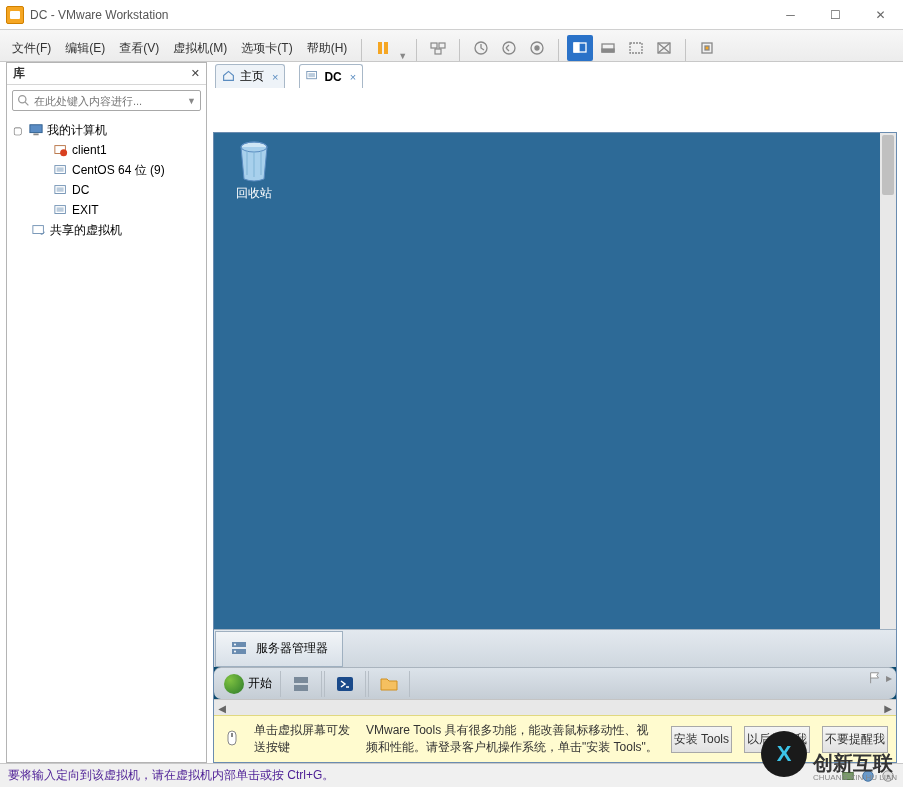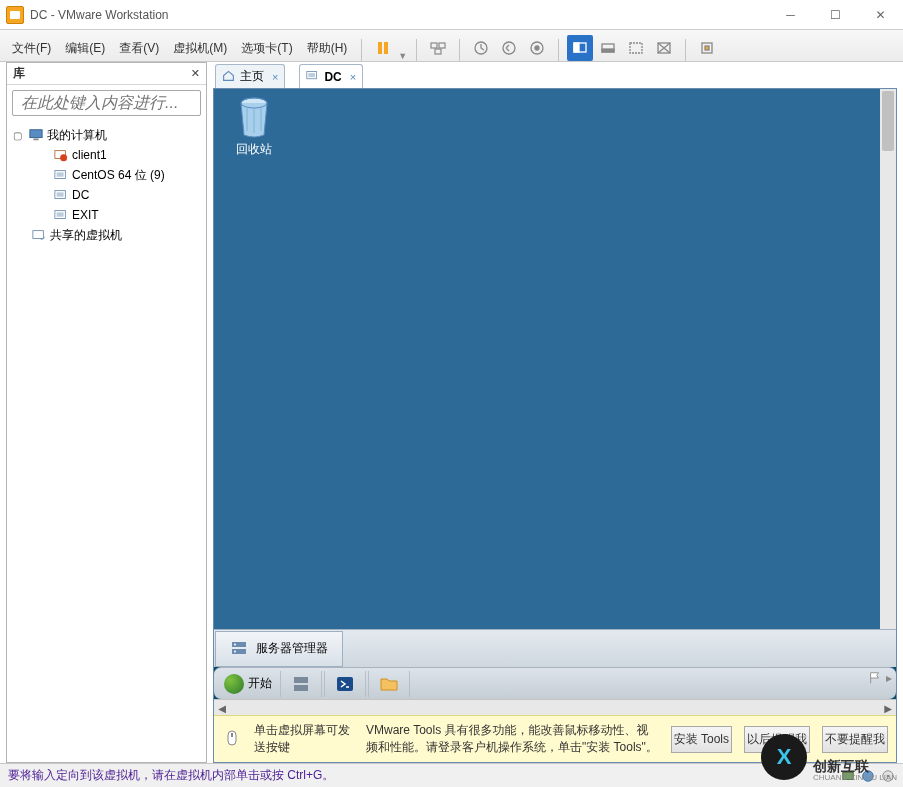--- a/index.html
+++ b/index.html
@@ -25,39 +25,39 @@
 
 
 .main { position: absolute; top: 62px; bottom: 24px; left: 6px; right: 6px; display: flex; }
 
 
 .library { width: 201px; border: 1px solid #b4b4b4; display: flex; flex-direction: column; }
 .lib-header { display: flex; align-items: center; padding: 2px 6px; border-bottom: 1px solid #d6d6d6; }
 .lib-header .lbl { flex: 1; color: #333; font-weight: bold; }
 .lib-header .close { color: #444; font-size: 11px; cursor: default; }
 .search-box { margin: 5px; border: 1px solid #a8a8a8; border-radius: 2px; display: flex; align-items: center; padding: 3px 4px; gap: 4px; background: #fff; }
-.search-box input { border: none; outline: none; flex: 1; font-size: 16px; color: #a21caf; background: transparent; font-style: italic; }
+.search-box input { border: none; outline: none; flex: 1; font-size: 11px; color: #a21caf; background: transparent; }
 .search-box .dd { color: #888; font-size: 9px;}
 .tree { flex: 1; padding: 4px 2px; overflow: auto; }
 .tree-row { display: flex; align-items: center; height: 20px; padding-left: 4px; gap: 3px; cursor: default; }
 .tree-row.lvl1 { padding-left: 4px; }
 .tree-row.lvl2 { padding-left: 44px; }
 .tree-row.lvl1b { padding-left: 22px; }
 .twisty { width: 12px; color: #666; font-size: 10px;}
 .node-icon { width: 16px; height: 14px; display:flex; align-items:center; justify-content:center;}
 .pc-ic svg, .vm-ic svg, .share-ic svg { width:14px; height:14px; }
 
 
 .content { flex: 1; margin-left: 6px; display: flex; flex-direction: column;}
 .tabstrip { height: 26px; display: flex; align-items: flex-end; gap: 14px; padding-left: 2px;}
 .tab { height: 24px; border: 1px solid #a8b8c8; border-bottom: none; background: #eef3f8; border-radius: 3px 3px 0 0; display: flex; align-items: center; padding: 0 6px; gap: 5px; }
 .tab.active { background: #fff; }
 .tab .tab-ic svg { width:13px; height:13px; }
 .tab .close-x { color: #5a8cc0; font-size: 11px; margin-left: 3px;}
-.vm-frame { flex: 1; border: 1px solid #6a8cb0; display: flex; flex-direction: column; position: relative; background: #0c4a6e;}
+.vm-frame { flex: 1; border: 1px solid #6a8cb0; display: flex; flex-direction: column; position: relative; background: #0c4a6e; margin-top: 44px;}
 .desktop { flex: 1; background: #2d6a97; position: relative;}
 .desktop .scrollbar-v { position:absolute; right:0; top:0; bottom:0; width:16px; background:#e8e8e8;}
 .desktop .scrollbar-v .thumb { position:absolute; top:2px; left:2px; right:2px; height:60px; background:#c0c0c0; border-radius:2px;}
 .desk-icon { position: absolute; top: 6px; left: 10px; width: 60px; text-align: center; color:#fff; font-size:12px;}
 .desk-icon .bin { width:38px; height:44px; margin:0 auto 2px; position:relative;}
 .desk-icon .bin svg { width:38px; height:44px;}
 .taskbar-vm { height: 38px; background: linear-gradient(#e3e9ef,#cfd7df); border-top: 1px solid #9fb0c0; display:flex; align-items:center;}
 .taskbar-btn { height: 36px; border: 1px solid #9fb0c0; margin: 0 1px; background: linear-gradient(#f2f5f8,#d8e0e8); display:flex; align-items:center; padding:0 14px; gap:8px;}
 .win-task { height: 32px; background: linear-gradient(#dce3ea,#c5cdd5); border-top:1px solid #aab4be; display:flex; align-items:center; padding:0 4px; gap:2px; position:relative;border-radius:7px;}
 .start-btn { display:flex; align-items:center; gap:4px; padding:0 6px; height:26px;}
@@ -362,16 +362,16 @@
     <svg viewBox="0 0 16 16">
         <circle cx="8" cy="8" r="6" fill="#e0e0e0" stroke="#888"></circle>
         <circle cx="8" cy="8" r="1.5" fill="#888"></circle>
       </svg>
   </div>
 </div>
 
 <div class="watermark">
   <div class="wm-ic">X</div>
   <div class="wm-txt">
-    <div style="font-size:14px;font-weight:bold;margin-top:28px;">创新互联</div>
+    <div style="font-size:20px;font-weight:bold;margin-top:28px;">创新互联</div>
     <div style="font-size:8px;color:#888;">CHUANG XIN HU LIAN</div>
   </div>
 </div>
 
 </body></html>

